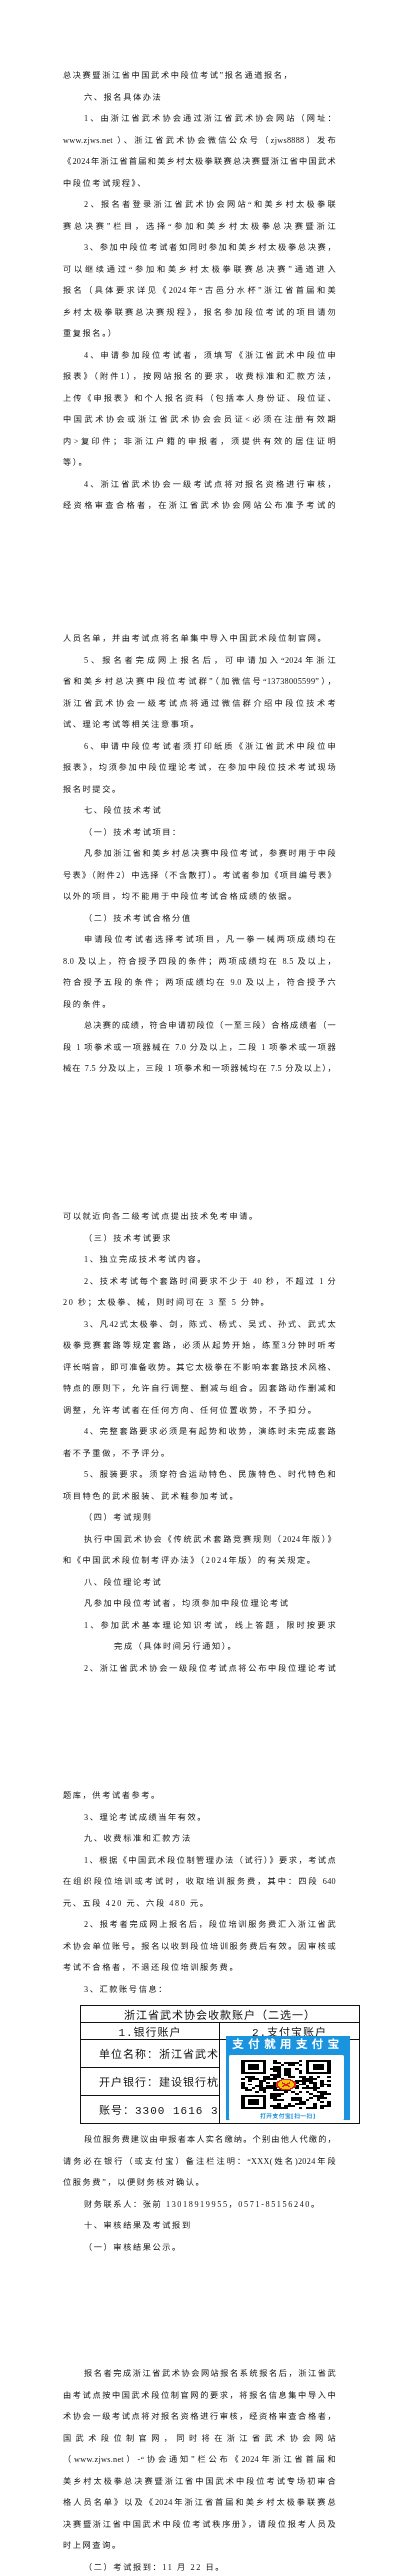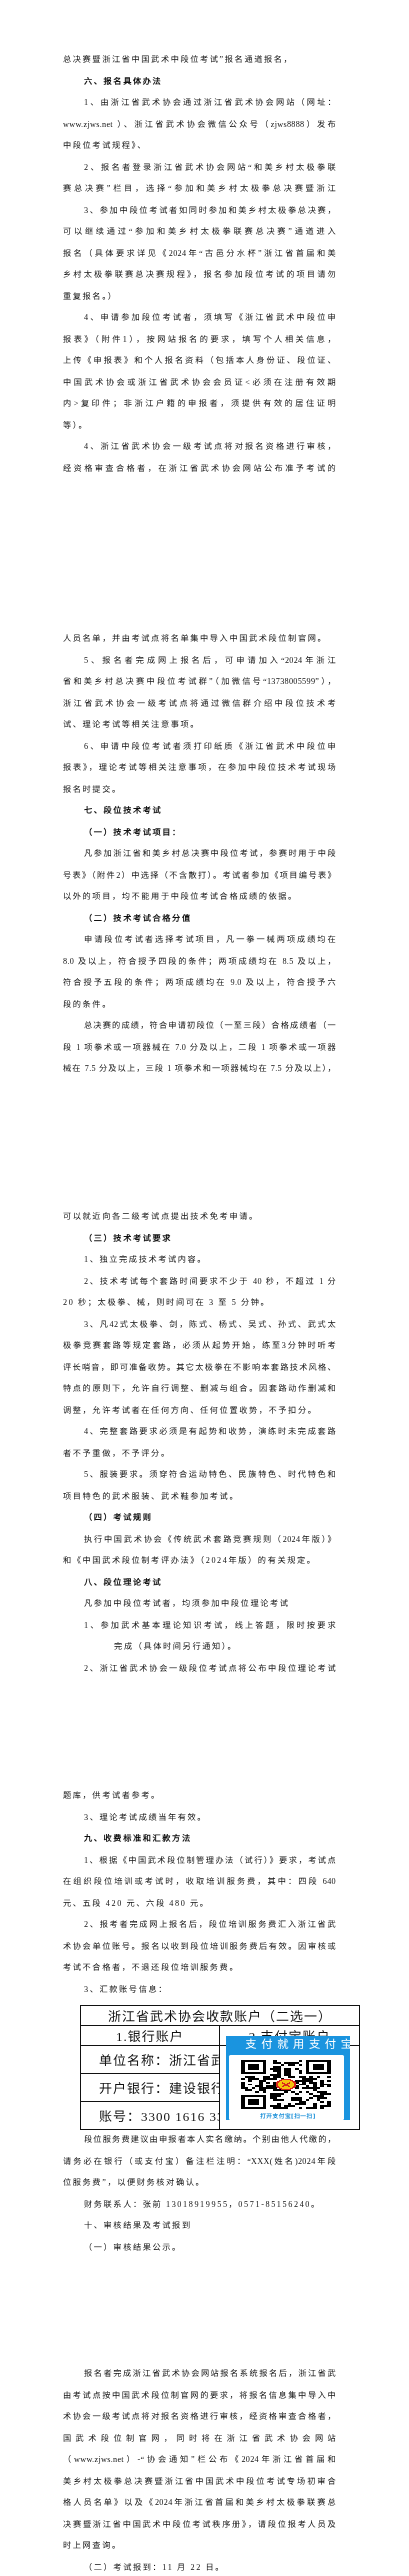--- a/index.html
+++ b/index.html
@@ -6,81 +6,82 @@
   html,body{margin:0;padding:0;background:#ffffff;}
   #doc{position:relative;width:409px;height:4050px;background:#ffffff;overflow:hidden;color:#111111;}
   .page{position:absolute;left:0;width:409px;height:579px;}
   .lines{position:absolute;left:63px;top:49px;width:273px;}
   .line{display:block;width:273px;height:21.5px;line-height:21.5px;
         font-family:"Liberation Serif","DejaVu Serif",serif;font-size:8.2px;
         letter-spacing:1.6px;white-space:nowrap;text-align:left;color:#111111;}
   .line.fill{letter-spacing:0.3px;text-align:justify;text-align-last:justify;}
   .i1{padding-left:21px;}
   .is{padding-left:3.1px;margin-left:48px;}
-  .r-heading{font-weight:bold;}
+  .r-heading{font-weight:normal;}
 
   
   .table-slot{position:relative;width:273px;height:129px;}
   .acct{position:absolute;left:17px;top:4.6px;width:278px;height:116px;border-collapse:collapse;
-        table-layout:fixed;font-family:Liberation Serif, serif;font-size:13px;
+        table-layout:fixed;font-family:Liberation Mono, monospace;font-size:11px;
         letter-spacing:1px;color:#111111;}
   .acct td{border:0.8px solid #111111;padding:0;vertical-align:middle;white-space:nowrap;overflow:hidden;}
   .acct .c{text-align:center;}
   .acct .l{text-align:right;padding-left:18px;}
   .acct tr.h1{height:16px;} .acct tr.h2{height:15.5px;}
   .acct tr.h3{height:28px;} .acct tr.h4{height:28px;} .acct tr.h5{height:28px;}
   .qr-card{position:absolute;left:163px;top:36px;width:124px;height:84px;background:#1a94df;}
-  .qr-banner{position:absolute;left:13px;top:0;width:124px;height:18.5px;line-height:18.5px;text-align:center;
-        color:#ffffff;font-family:"DejaVu Sans",sans-serif;font-weight:normal;font-size:11.3px;
+  .qr-banner{position:absolute;left:0;top:0;width:124px;height:18.5px;line-height:18.5px;text-align:center;
+        color:#ffffff;font-family:"DejaVu Sans",sans-serif;font-weight:bold;font-size:11.3px;
         letter-spacing:4.6px;white-space:nowrap;}
   .qr-inner{position:absolute;left:2.6px;top:18.5px;width:115px;height:65px;background:#ffffff;border-radius:1.5px;}
   .qr-code{position:absolute;left:15px;top:24px;width:90px;height:49px;}
   .qr-code svg{display:block;}
   .qr-caption{position:absolute;left:0;top:77px;width:124px;text-align:center;
         font-family:"DejaVu Sans",sans-serif;font-size:5.7px;font-weight:bold;color:#1a8fd8;
         letter-spacing:0.5px;line-height:7.2px;white-space:nowrap;}
 </style>
 </head>
 <body>
 
 <div id="doc">
   <div id="notice">
-      <section class="page" style="top: 0px; padding-left: 44px;">
+      <section class="page" style="top: 16px; padding-left: 44px;">
         <div class="lines">
           <div class="line r-body">总决赛暨浙江省中国武术中段位考试”报名通道报名，</div>
           <div class="line r-heading i1">六、报名具体办法</div>
           <div class="line r-body i1 fill">1、由浙江省武术协会通过浙江省武术协会网站（网址：</div>
           <div class="line r-body fill">www.zjws.net ）、浙江省武术协会微信公众号（zjws8888）发布</div>
+          <div class="line r-body fill">《2024年浙江省首届和美乡村太极拳联赛总决赛暨浙江省中国武术</div>
           <div class="line r-body">中段位考试规程》、</div>
           <div class="line r-body i1 fill">2、报名者登录浙江省武术协会网站“和美乡村太极拳联</div>
           <div class="line r-body fill">赛总决赛”栏目，选择“参加和美乡村太极拳总决赛暨浙江</div>
           <div class="line r-body i1 fill">3、参加中段位考试者如同时参加和美乡村太极拳总决赛，</div>
           <div class="line r-body fill">可以继续通过“参加和美乡村太极拳联赛总决赛”通道进入</div>
           <div class="line r-body fill">报名（具体要求详见《2024年“古邑分水杯”浙江省首届和美</div>
           <div class="line r-body fill">乡村太极拳联赛总决赛规程》，报名参加段位考试的项目请勿</div>
           <div class="line r-body">重复报名。）</div>
           <div class="line r-body i1 fill">4、申请参加段位考试者，须填写《浙江省武术中段位申</div>
-          <div class="line r-body fill">报表》（附件1），按网站报名的要求，填写个人相关信息，</div>
+          <div class="line r-body fill">报表》（附件1），按网站报名的要求，收费标准和汇款方法，</div>
           <div class="line r-body fill">上传《申报表》和个人报名资料（包括本人身份证、段位证、</div>
           <div class="line r-body fill">中国武术协会或浙江省武术协会会员证&lt;必须在注册有效期</div>
           <div class="line r-body fill">内&gt;复印件；非浙江户籍的申报者，须提供有效的居住证明</div>
           <div class="line r-body">等）。</div>
           <div class="line r-body i1 fill">4、浙江省武术协会一级考试点将对报名资格进行审核，</div>
           <div class="line r-body fill">经资格审查合格者，在浙江省武术协会网站公布准予考试的</div>
         </div>
       </section>
       <section class="page" style="top: 579px;">
         <div class="lines">
           <div class="line r-body">人员名单，并由考试点将名单集中导入中国武术段位制官网。</div>
           <div class="line r-body i1 fill">5、报名者完成网上报名后，可申请加入“2024年浙江</div>
           <div class="line r-body fill">省和美乡村总决赛中段位考试群”（加微信号“13738005599”），</div>
           <div class="line r-body fill">浙江省武术协会一级考试点将通过微信群介绍中段位技术考</div>
           <div class="line r-body">试、理论考试等相关注意事项。</div>
           <div class="line r-body i1 fill">6、申请中段位考试者须打印纸质《浙江省武术中段位申</div>
-          <div class="line r-body fill">报表》，理论考试等相关注意事项，在参加中段位技术考试现场</div>
+          <div class="line r-body fill">报表》，均须参加中段位理论考试，在参加中段位技术考试现场</div>
           <div class="line r-body">报名时提交。</div>
           <div class="line r-heading i1">七、段位技术考试</div>
           <div class="line r-heading i1">（一）技术考试项目：</div>
           <div class="line r-body i1 fill">凡参加浙江省和美乡村总决赛中段位考试，参赛时用于中段</div>
           <div class="line r-body fill">号表》（附件2）中选择（不含散打）。考试者参加《项目编号表》</div>
           <div class="line r-body">以外的项目，均不能用于中段位考试合格成绩的依据。</div>
           <div class="line r-heading i1">（二）技术考试合格分值</div>
           <div class="line r-body i1 fill">申请段位考试者选择考试项目，凡一拳一械两项成绩均在</div>
           <div class="line r-body fill">8.0 及以上，符合授予四段的条件；两项成绩均在 8.5 及以上，</div>
           <div class="line r-body fill">符合授予五段的条件；两项成绩均在 9.0 及以上，符合授予六</div>

